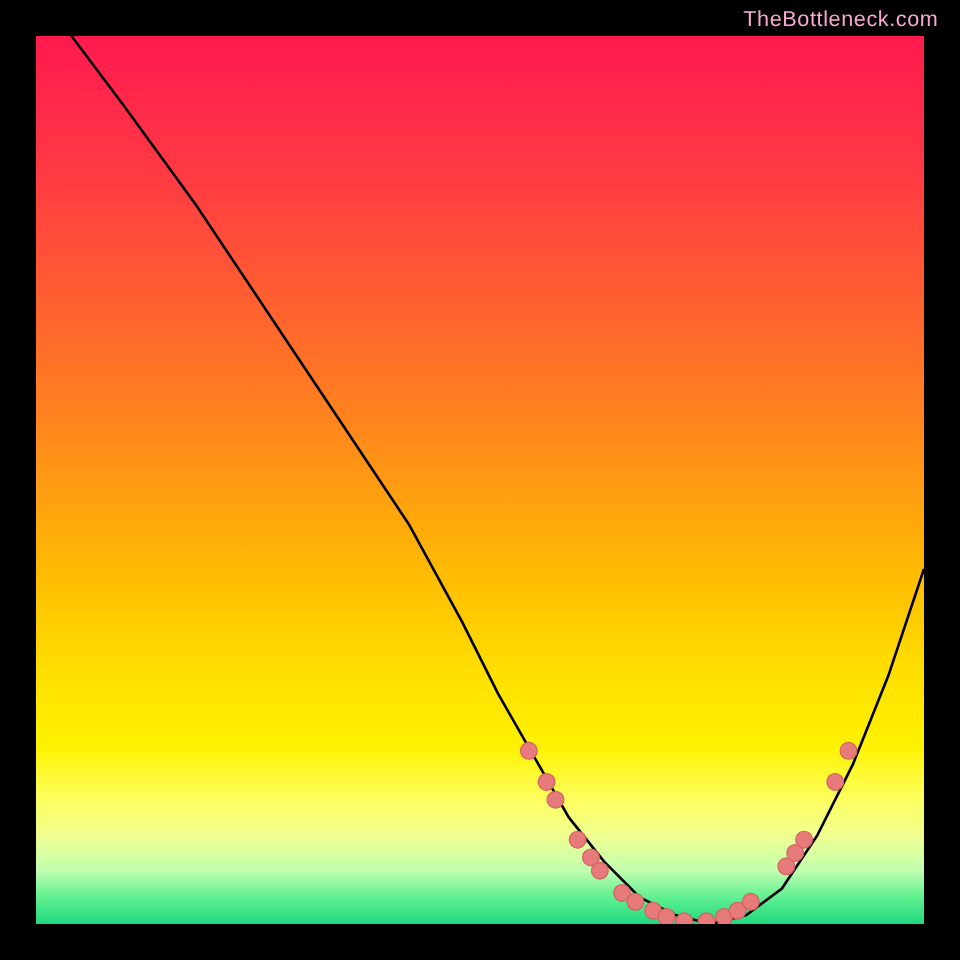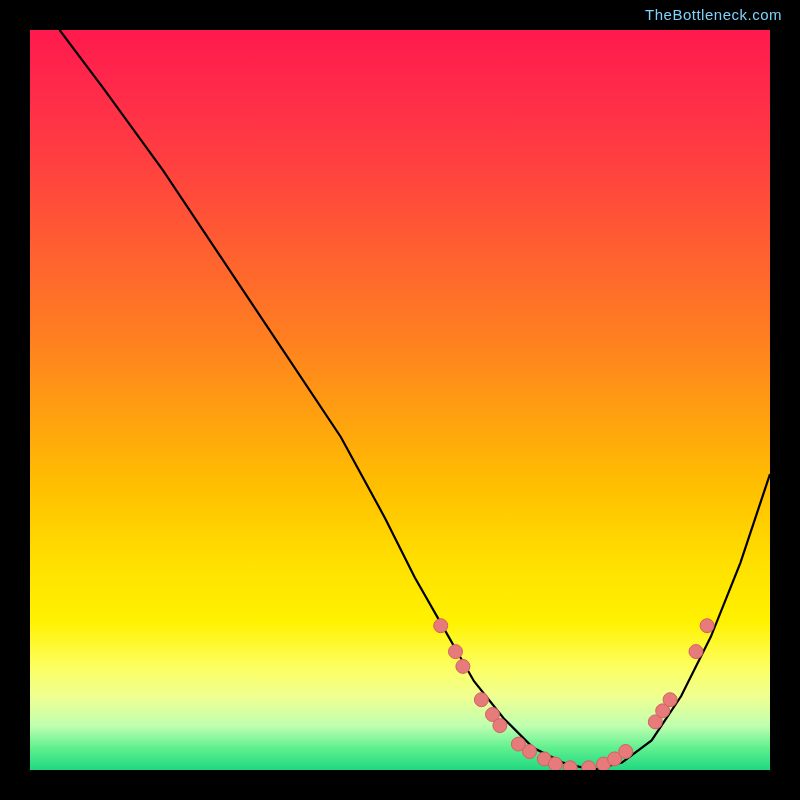--- a/index.html
+++ b/index.html
@@ -7,22 +7,22 @@
     width: 800px;
     height: 800px;
     background: #000;
     position: relative;
     font-family: Arial, sans-serif;
   }
   .watermark {
     position: absolute;
     top: 6px;
     right: 18px;
-    color: #7dd3fc;
-    font-size: 15px;
+    color: #f9a8d4;
+    font-size: 18px;
     letter-spacing: 0.5px;
     z-index: 10;
   }
   .plot-area {
     position: absolute;
     left: 30px;
     top: 30px;
     width: 740px;
     height: 740px;
     background: linear-gradient(to bottom,

